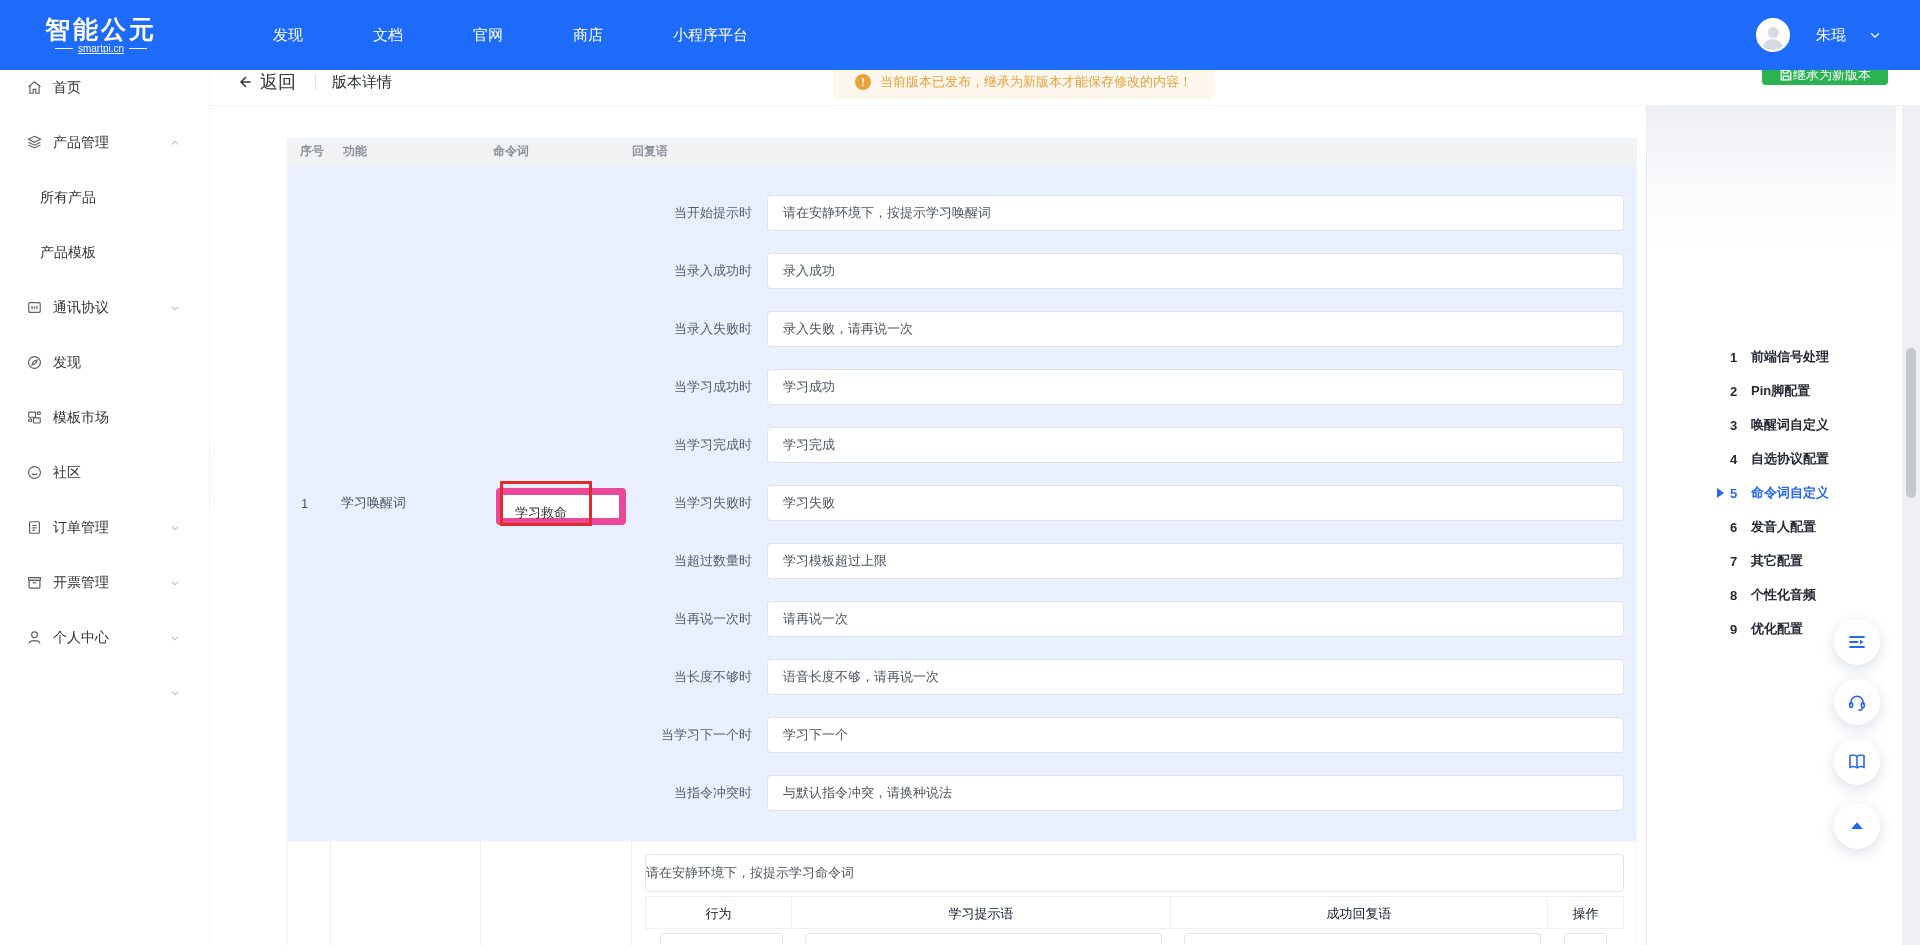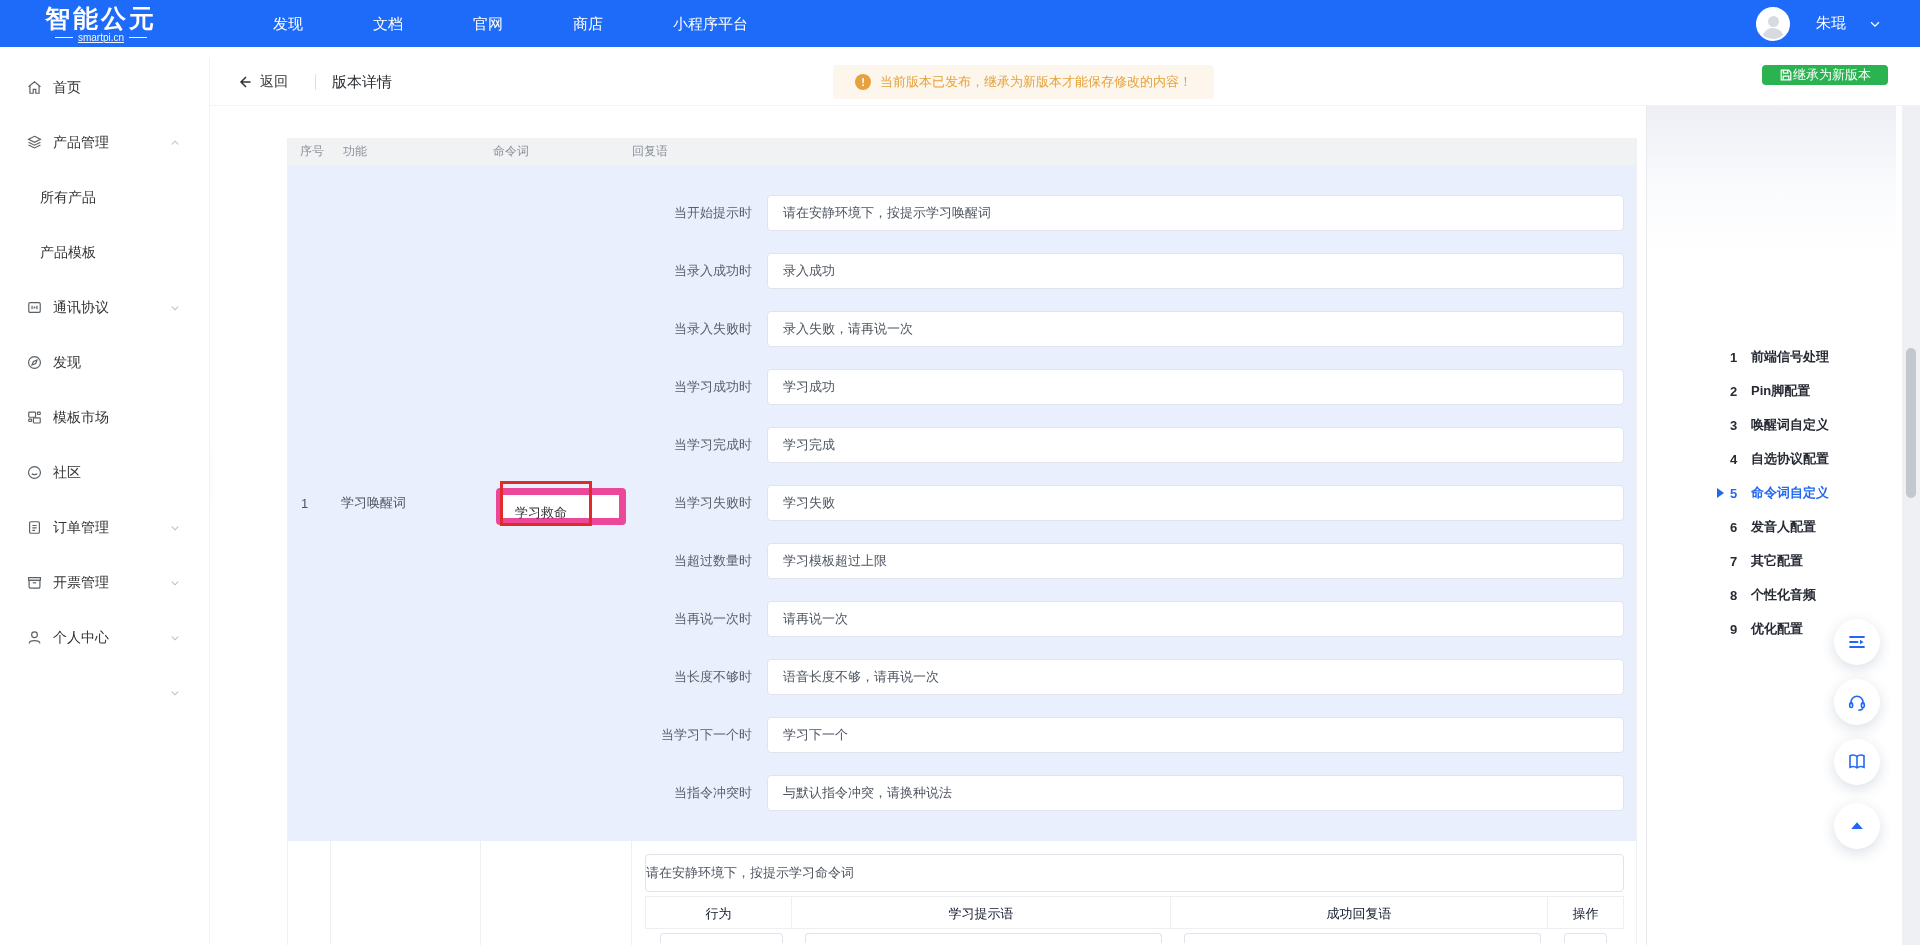--- a/index.html
+++ b/index.html
@@ -1,20 +1,20 @@
 <!DOCTYPE html>
 <html><head>
 <meta charset="utf-8">
 <style>
   * { margin:0; padding:0; box-sizing:border-box; }
   html,body { width:1920px; height:945px; overflow:hidden; }
   body { position:relative; background:#fff; font-family:"Liberation Sans","DejaVu Sans",sans-serif; color:#333; }
 
   
-  .topbar { position:absolute; left:0; top:0; width:1920px; height:47px; background:#1E6BF9; display:flex; align-items:center; color:#fff; z-index:30; }
+  .topbar { position:absolute; left:0; top:0; width:1920px; height:70px; background:#1E6BF9; display:flex; align-items:center; color:#fff; z-index:30; }
   .logo { margin-left:36px; width:130px; text-align:center; cursor:pointer; }
   .logo-title { font-size:25px; font-weight:800; letter-spacing:3px; line-height:26px; }
   .logo-sub { margin-top:1px; font-size:10px; display:flex; align-items:center; justify-content:center; gap:5px; opacity:.95;text-decoration:underline; }
   .logo-sub::before,.logo-sub::after { content:""; width:18px; height:1px; background:#fff; }
   .topnav { display:flex; margin-left:72px; }
   .topnav-item { padding:0 35px; font-size:15px; line-height:58px; cursor:pointer; white-space:nowrap; }
   .topbar-right { margin-left:auto; margin-right:38px; display:flex; align-items:center; }
   .avatar { width:34px; height:34px; border-radius:50%; background:#fff; border:2px solid #fff; overflow:hidden; position:relative; cursor:pointer; }
   .avatar .head { position:absolute; left:50%; top:7px; width:11px; height:11px; margin-left:-5.5px; border-radius:50%; background:#d6dae1; }
   .avatar .body { position:absolute; left:50%; top:19px; width:22px; height:14px; margin-left:-11px; border-radius:11px 11px 0 0; background:#d6dae1; }
@@ -27,34 +27,34 @@
   .side-item .ic { width:18px; height:18px; display:flex; align-items:center; }
   .side-label { margin-left:9px; font-size:14px; color:#333; }
   .side-item.sub { padding-left:40px; }
   .side-item.sub .side-label { margin-left:0; }
   .side-chevron { position:absolute; right:28px; top:50%; margin-top:-6px; z-index:3; display:flex; }
   .collapse-tab { position:absolute; left:170px; top:445px; width:32px; height:58px; background:#fff; border-radius:8px; box-shadow:0 2px 14px rgba(40,60,90,.18); z-index:2; display:flex; align-items:center; justify-content:center; font-size:17px; color:#5f6672; cursor:pointer; }
 
   
   .pagehead { position:absolute; left:210px; top:58px; width:1710px; height:48px; background:#fff; border-bottom:1px solid #f2f3f6; z-index:15; }
   .back-group { position:absolute; left:27px; top:0; height:48px; display:flex; align-items:center; cursor:pointer; }
-  .back-label { margin-left:7px; font-size:14px; color:#333; }
+  .back-label { margin-left:7px; font-size:18px; color:#333; }
   .head-div { position:absolute; left:105px; top:16px; width:1px; height:16px; background:#dcdfe6; }
   .page-title { position:absolute; left:122px; top:0; line-height:48px; font-size:15px; color:#2b2f36; }
   .warn-banner { position:absolute; left:623px; top:7px; height:34px; background:#FDF6EC; border-radius:4px; display:flex; align-items:center; padding:0 22px; }
   .warn-ico { width:16px; height:16px; border-radius:50%; background:#E6A23C; color:#fff; font-size:11px; font-weight:700; text-align:center; line-height:16px; flex:none; }
   .warn-text { margin-left:9px; font-size:13px; color:#E6A23C; white-space:nowrap; }
   .inherit-btn { position:absolute; right:32px; top:7px; height:20px; padding:0 17px; background:#2BB351; border:none; border-radius:4px; color:#fff; font-size:13px; display:flex; align-items:center; cursor:pointer; font-family:inherit; }
 
   
   .main-white { position:absolute; left:210px; top:106px; width:1436px; height:839px; background:#fff; }
   .vtable { position:absolute; left:77px; top:32px; width:1350px; border-left:1px solid #f0f1f3; border-right:1px solid #f0f1f3; font-size:13px; }
   .cols { display:grid; grid-template-columns:43px 150px 151px 1fr; }
   .vt-header { height:27px; background:#f1f2f4; color:#8b909a; font-size:12px; align-items:center; }
-  .vt-header .hc { padding-left:12px; }
+  .vt-header .hc { padding-left:12px;font-weight:bold; }
   .vt-header .hc.wide { text-align:left; padding-left:0; padding-right:272px; }
   .vt-bluerow { height:676px; background:#E9EFFD; }
   .cell-idx { padding-left:13px; align-self:center; color:#4e5560; }
   .cell-fn { padding-left:10px; align-self:center; color:#4e5560; }
   .cell-cmd { position:relative; }
   .cmd-input { position:absolute; left:15px; top:323px; width:130px; height:37px; background:#fff; border:7px solid #ec4899; border-radius:4px; line-height:35px; padding-left:12px; color:#303133; }
   .red-box { position:absolute; left:19px; top:316px; width:92px; height:45px; border:3px solid #E02B2B; pointer-events:none; }
   .replies { padding:30px 12px 0 0; display:flex; flex-direction:column; gap:22px; }
   .reply { display:flex; align-items:center; }
   .reply-label { width:120px; text-align:right; color:#5a6068; flex:none; }

